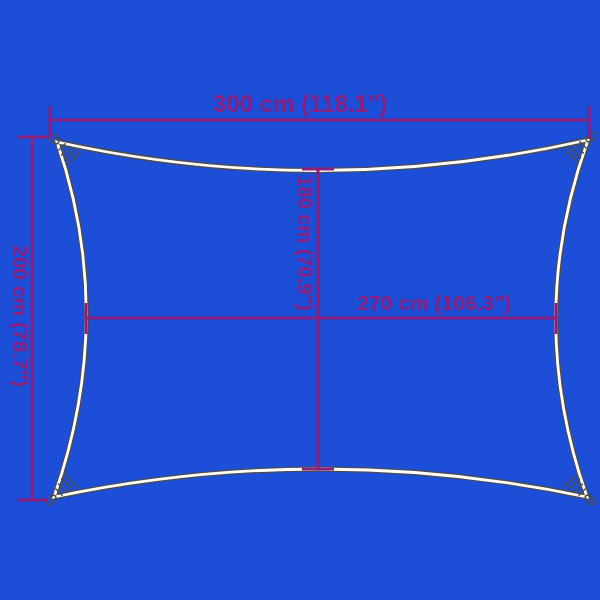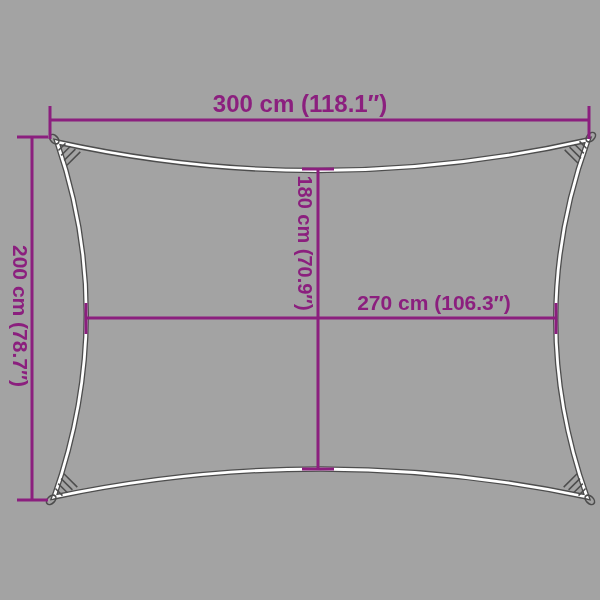--- a/index.html
+++ b/index.html
@@ -4,21 +4,21 @@
 <style>
   html, body {
     margin: 0;
     padding: 0;
     background: #ffffff;
   }
   .stage {
     position: relative;
     width: 600px;
     height: 600px;
-    background: #a3a3a3;
+    background: #1d4ed8;
     overflow: hidden;
   }
   svg {
     display: block;
   }
   .dim-label {
     font-family: "Liberation Sans", "DejaVu Sans", sans-serif;
     font-weight: 700;
   }
   .dim-label.size-24 { font-size: 24px; }

